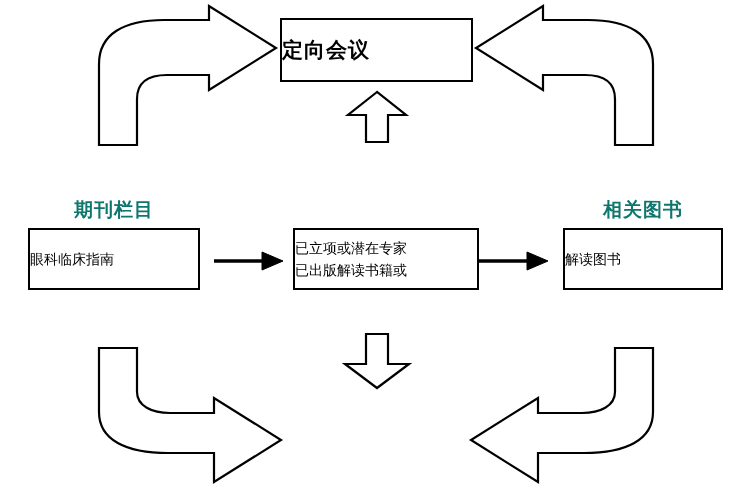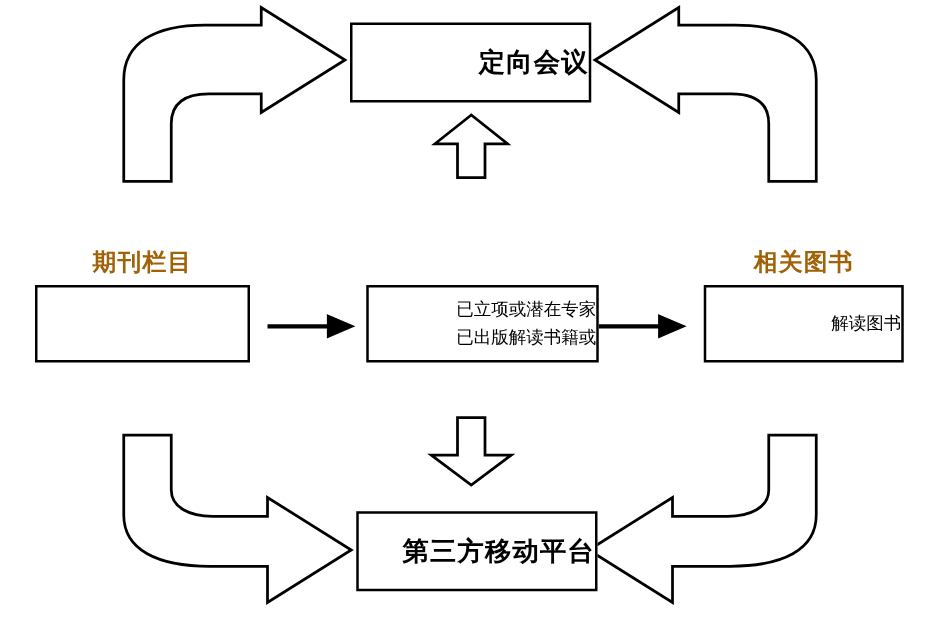--- a/index.html
+++ b/index.html
@@ -22,21 +22,21 @@
     width: 752px;
     height: 494px;
   }
   .node-box {
     position: absolute;
     border: 2px solid #000000;
     background: #ffffff;
     box-sizing: border-box;
     display: flex;
     flex-direction: column;
-    align-items: flex-end;
+    align-items: flex-start;
     justify-content: center;
     text-align: center;
   }
   .node-box .line {
     display: block;
     white-space: nowrap;
   }
   
   .box-emph .line {
     font-family: "DejaVu Sans", "Liberation Sans", sans-serif;
@@ -51,21 +51,21 @@
     font-size: 14px;
     line-height: 22px;
     color: #000000;
   }
   .col-header {
     position: absolute;
     font-family: "DejaVu Sans", "Liberation Sans", sans-serif;
     font-weight: bold;
     font-size: 19px;
     letter-spacing: 1px;
-    color: #a16207;
+    color: #0f766e;
     text-align: center;
     white-space: nowrap;
   }
 </style>
 </head>
 <body>
 
 <div id="canvas">
 
   <svg id="arrow-layer" viewBox="0 0 752 494">
@@ -150,29 +150,27 @@
              L 615,348
              Z"></path>
   </svg>
 
   <div class="node-box box-emph" style="left:280px; top:18px; width:193px; height:64px;">
     <span class="line">定向会议</span>
   </div>
 
   <div class="col-header" style="left:28px; top:197px; width:172px;">期刊栏目</div>
   <div class="node-box box-body" style="left:28px; top:228px; width:172px; height:62px;">
+    <span class="line">眼科临床指南</span>
   </div>
 
   <div class="node-box box-body" style="left:293px; top:228px; width:186px; height:62px;">
     <span class="line">已立项或潜在专家</span>
     <span class="line">已出版解读书籍或</span>
   </div>
 
   <div class="col-header" style="left:563px; top:197px; width:160px;">相关图书</div>
   <div class="node-box box-body" style="left:563px; top:228px; width:160px; height:62px;">
     <span class="line">解读图书</span>
   </div>
 
-  <div class="node-box box-emph" style="left:285px; top:409px; width:193px; height:64px;">
-    <span class="line">第三方移动平台</span>
-  </div>
 
 </div>
 
 </body></html>

